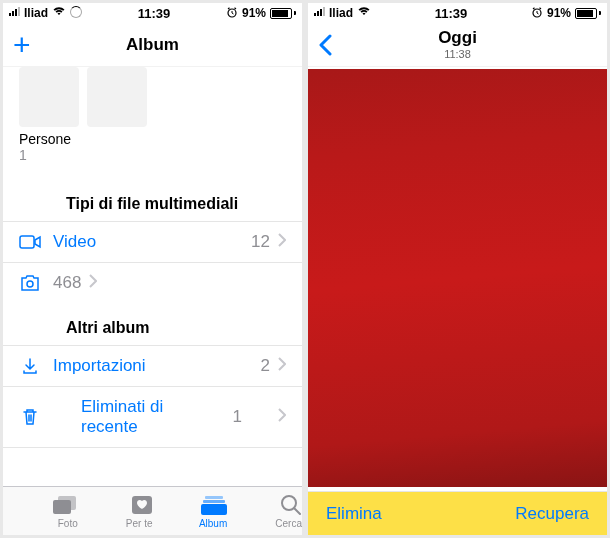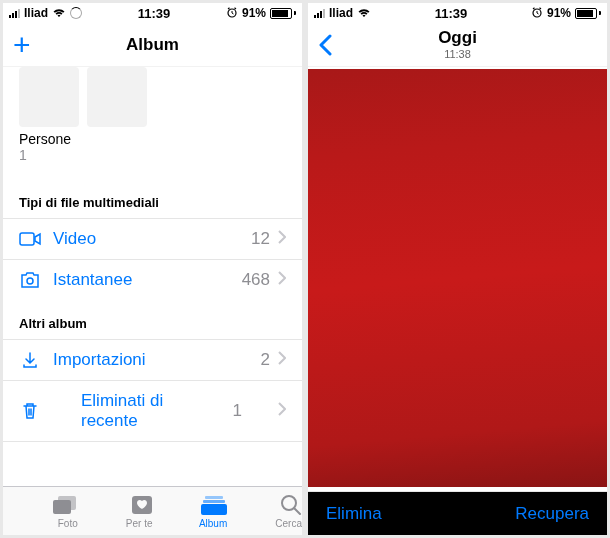--- a/index.html
+++ b/index.html
@@ -27,21 +27,20 @@
     display: flex;
     align-items: center;
     justify-content: space-between;
     padding: 0 6px;
     font-size: 12px;
     font-weight: 600;
     color: #000;
   }
   .status-left, .status-right {
     display: flex;
-    align-items: center;
     gap: 4px;
   }
   .status-center { font-size: 13px; font-weight: 700; }
   .signal-bars {
     display: flex;
     align-items: flex-end;
     gap: 1px;
     height: 10px;
   }
   .signal-bars div {
@@ -135,23 +134,24 @@
   .thumb-caption {
     padding: 4px 16px 0;
     font-size: 14px;
   }
   .thumb-count {
     padding: 0 16px 16px;
     font-size: 14px;
     color: #8e8e93;
   }
   .section-header {
-    font-size: 13px;
+    font-size: 16px;
     font-weight: 700;
     padding: 16px 16px 8px;
+    margin-left: 47px;
   }
   .list-row {
     display: flex;
     align-items: center;
     padding: 10px 16px;
     border-top: 0.5px solid #e5e5e5;
   }
   .list-row:last-child { border-bottom: 0.5px solid #e5e5e5; gap: 28px; }
   .row-icon {
     color: #007aff;
@@ -206,21 +206,21 @@
     height: 418px;
     background: linear-gradient(175deg, #a81818 0%, #b91919 20%, #c81a1a 50%, #b01818 85%, #8a1414 100%);
   }
   .bottom-bar {
     height: 44px;
     display: flex;
     align-items: center;
     justify-content: space-between;
     padding: 0 18px;
     border-top: 0.5px solid #e5e5e5;
-    background: #000000;
+    background: #fde047;
   }
   .bottom-btn {
     color: #007aff;
     font-size: 17px;
   }
 </style>
 </head>
 <body>
 
 <div class="phone">
@@ -292,21 +292,20 @@
       </span>
     </div>
 
     <div class="list-row">
       <span class="row-icon">
         <svg width="20" height="18" viewBox="0 0 20 18">
             <path d="M2 4 H6 L7 2 H13 L14 4 H18 V16 H2 Z" fill="none" stroke="#007aff" stroke-width="1.5"></path>
             <circle cx="10" cy="10" r="3" fill="none" stroke="#007aff" stroke-width="1.5"></circle>
           </svg>
       </span>
-      <span class="row-label">Istantanee</span>
       <span class="row-count">468</span>
       <span class="row-chevron">
         <svg width="8" height="14" viewBox="0 0 8 14">
             <path d="M1 1 L7 7 L1 13" fill="none" stroke="#c7c7cc" stroke-width="2"></path>
           </svg>
       </span>
     </div>
 
     <div class="section-header">Altri album</div>
 

